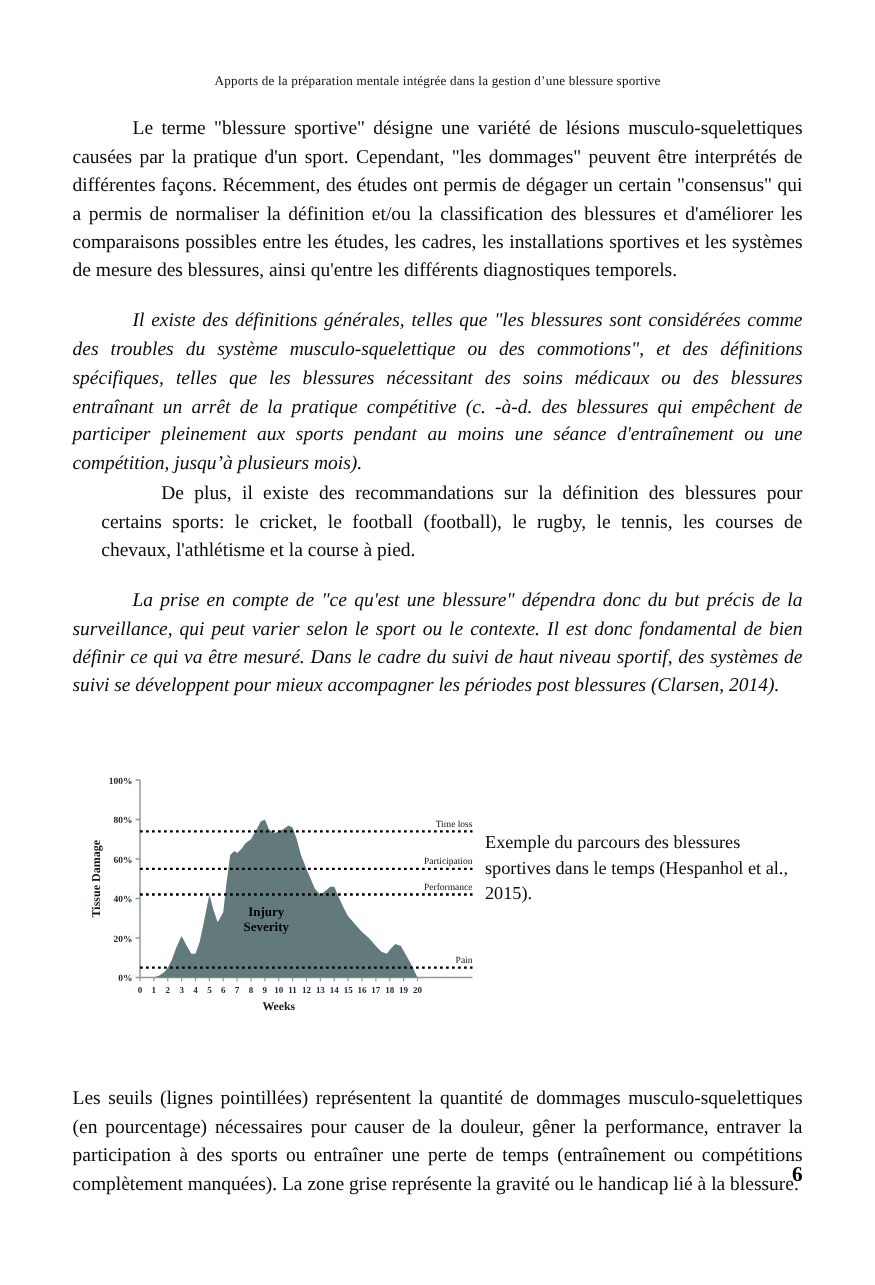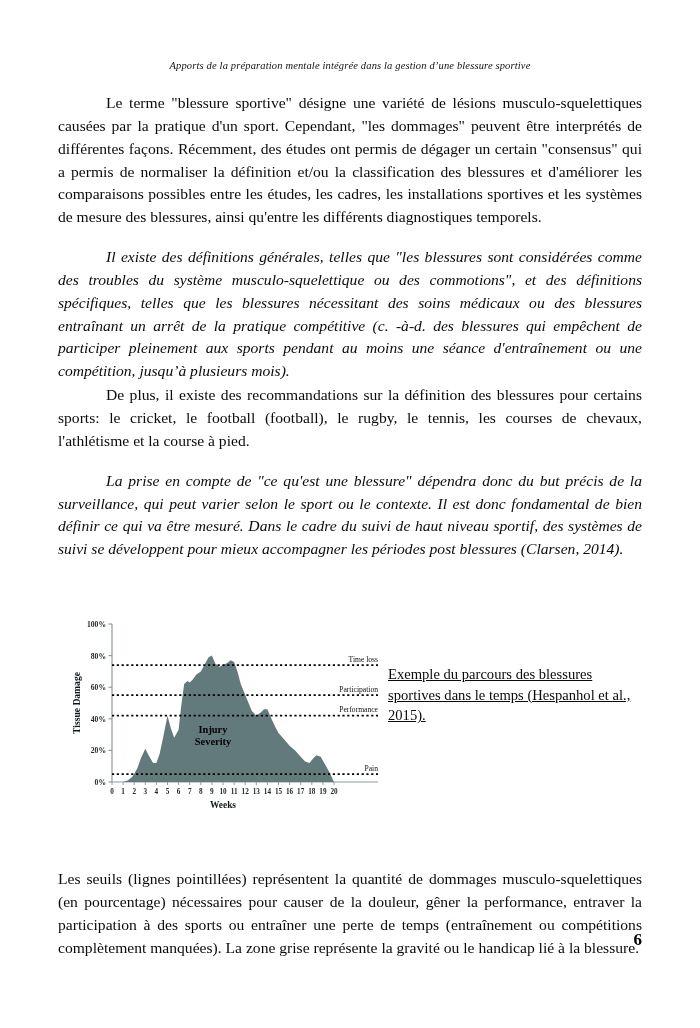--- a/index.html
+++ b/index.html
@@ -18,42 +18,41 @@
     background: #ffffff;
     overflow: hidden;
     box-sizing: border-box;
   }
   .running-head {
     position: absolute;
     top: 60px;
     left: 0;
     width: 700px;
     text-align: center;
-    font-style: italic;
     font-size: 10.5px;
     letter-spacing: 0.15px;
     color: #111;
   }
   .body-col {
     position: absolute;
     left: 58px;
     top: 92px;
     width: 584px;
   }
   p.para {
     margin: 0 0 0 0;
     font-size: 15.6px;
     line-height: 1.465;
     text-align: justify;
     text-justify: inter-word;
     text-indent: 48px;
     color: #0a0a0a;
   }
   p.spaced { margin-top: 17px; font-style: italic; }
-  p.spaced-sm { margin-top: 1px; }
+  p.spaced-sm { margin-top: 1px; margin-left: 23px; }
 
   
   .figure-block {
     position: absolute;
     left: 58px;
     top: 612px;
     width: 584px;
     height: 205px;
   }
   .chart-wrap {
@@ -66,21 +65,20 @@
   .chart-svg { display: block; }
   .fig-caption {
     position: absolute;
     left: 330px;
     top: 52px;
     width: 250px;
     font-size: 14.6px;
     line-height: 1.42;
     text-align: left;
     color: #0a0a0a;
-    text-decoration: underline;
   }
 
   .after-figure {
     position: absolute;
     left: 58px;
     top: 820px;
     width: 584px;
     margin-top: 48px;
   }
 

